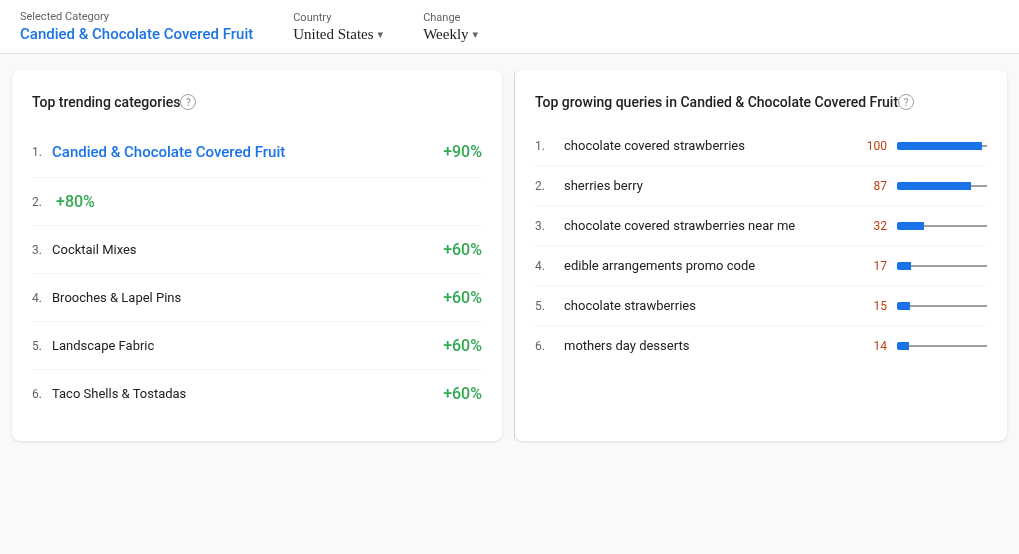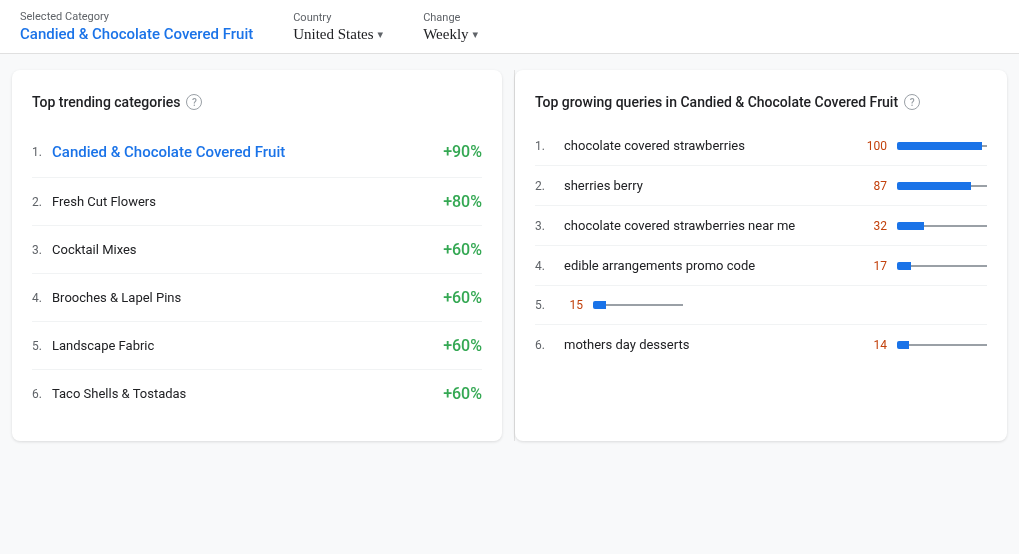--- a/index.html
+++ b/index.html
@@ -63,21 +63,20 @@
     }
     .card-left { margin-right: 12px; max-width: 490px; }
     .card-right { flex: 1; }
 
     .card-title {
       font-size: 14px;
       font-weight: 500;
       color: #202124;
       display: flex;
       align-items: center;
-      gap: 6px;
       margin-bottom: 16px;
     }
     .card-title .info-icon {
       width: 16px;
       height: 16px;
       border-radius: 50%;
       border: 1.5px solid #9aa0a6;
       display: inline-flex;
       align-items: center;
       justify-content: center;
@@ -205,21 +204,20 @@
     </div>
 
     <div id="trend-list">
         <div class="trend-item top">
     <span class="trend-rank">1.</span>
     <span class="trend-name highlight">Candied &amp; Chocolate Covered Fruit</span>
     <span class="trend-change">+90%</span>
   </div>
         <div class="trend-item">
     <span class="trend-rank">2.</span>
-    <span class="trend-name">Fresh Cut Flowers</span>
     <span class="trend-change">+80%</span>
   </div>
         <div class="trend-item">
     <span class="trend-rank">3.</span>
     <span class="trend-name">Cocktail Mixes</span>
     <span class="trend-change">+60%</span>
   </div>
         <div class="trend-item">
     <span class="trend-rank">4.</span>
     <span class="trend-name">Brooches &amp; Lapel Pins</span>
@@ -277,20 +275,21 @@
     <span class="query-rank">4.</span>
     <span class="query-name">edible arrangements promo code</span>
     <span class="query-score">17</span>
     <div class="bar-container">
       <div class="bar-fill" style="width:14px;"></div>
       <div class="bar-remaining" style="width:76px;"></div>
     </div>
   </div>
         <div class="query-item">
     <span class="query-rank">5.</span>
+    <span class="query-name">chocolate strawberries</span>
     <span class="query-score">15</span>
     <div class="bar-container">
       <div class="bar-fill" style="width:13px;"></div>
       <div class="bar-remaining" style="width:77px;"></div>
     </div>
   </div>
         <div class="query-item">
     <span class="query-rank">6.</span>
     <span class="query-name">mothers day desserts</span>
     <span class="query-score">14</span>

